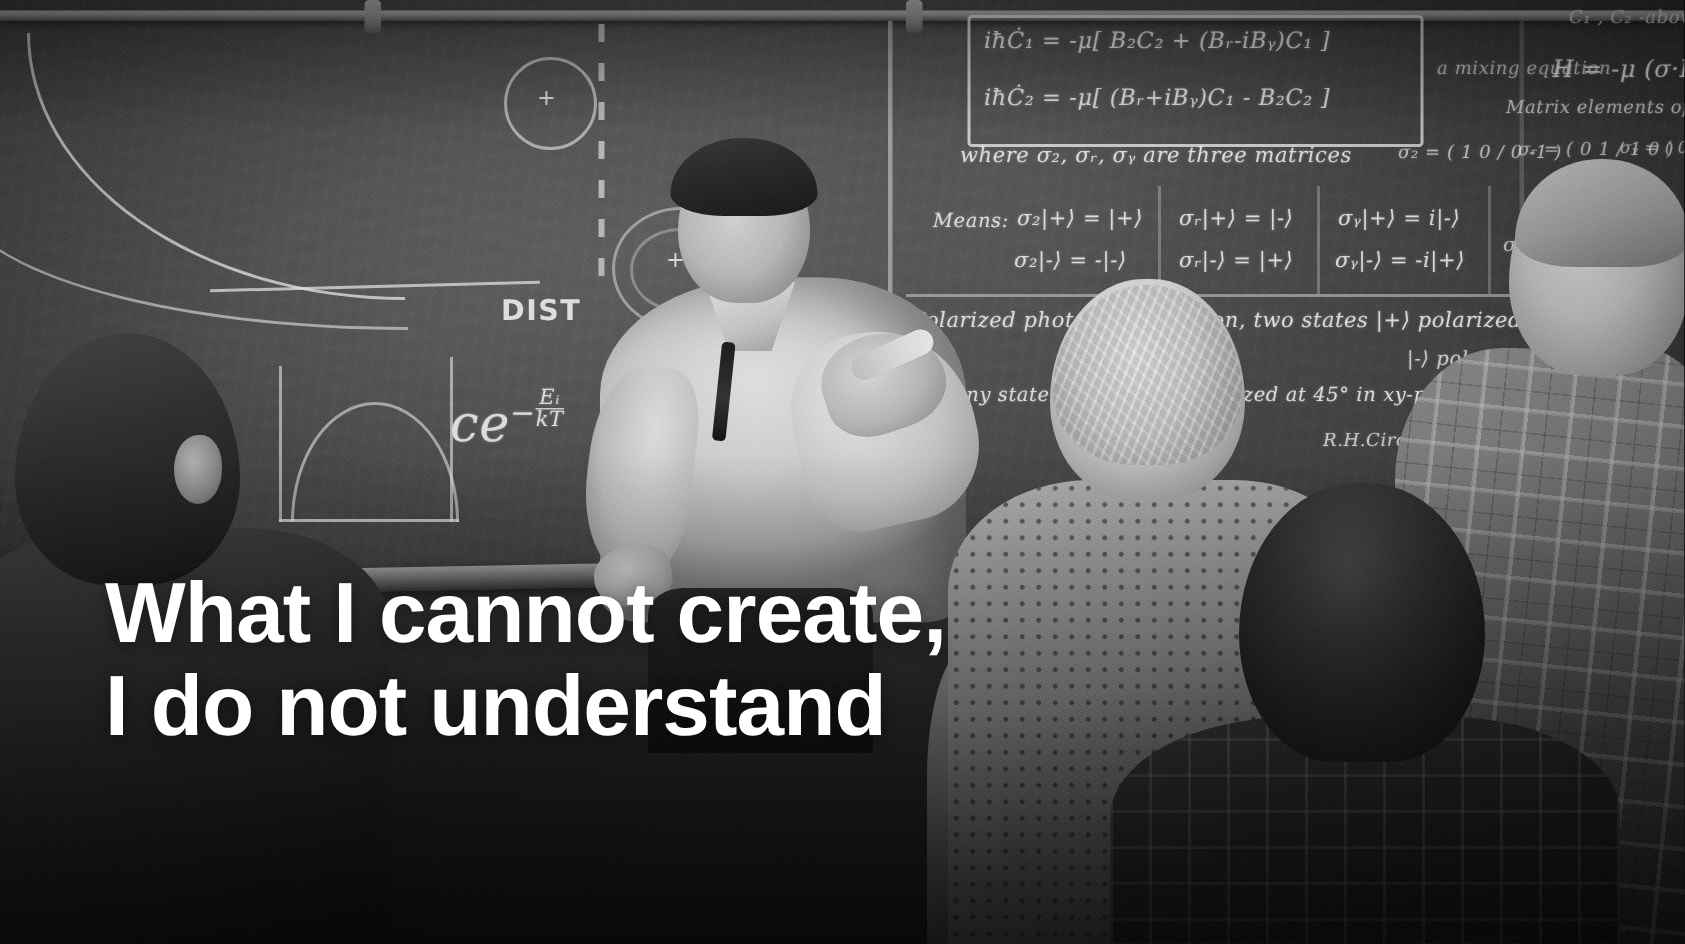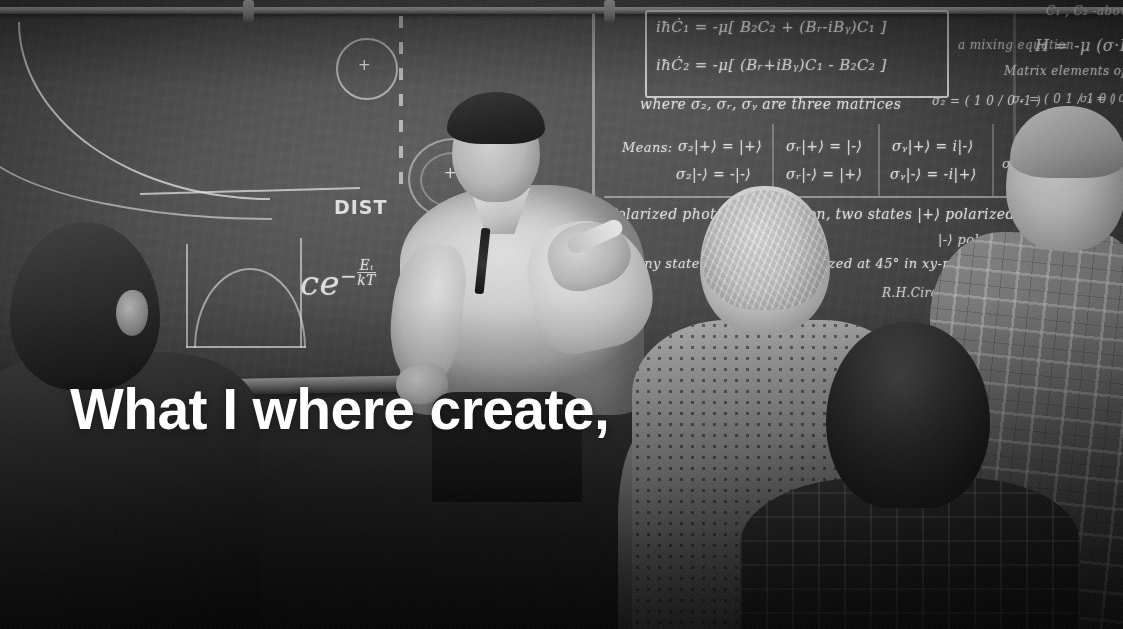--- a/index.html
+++ b/index.html
@@ -545,16 +545,17 @@
   <div class="person">
     <div id="fg-left-body"></div>
     <div id="fg-left-head"></div>
     <div id="fg-left-ear"></div>
   </div>
 
   <div id="vignette"></div>
   <div id="grain"></div>
 
   <div id="quote-overlay">
-    <div class="quote-line">What I where create,</div>
+    <div class="quote-line">What I cannot create,</div>
+    <div class="quote-line">I do not understand</div>
   </div>
 
 </div>
 
 </body></html>

